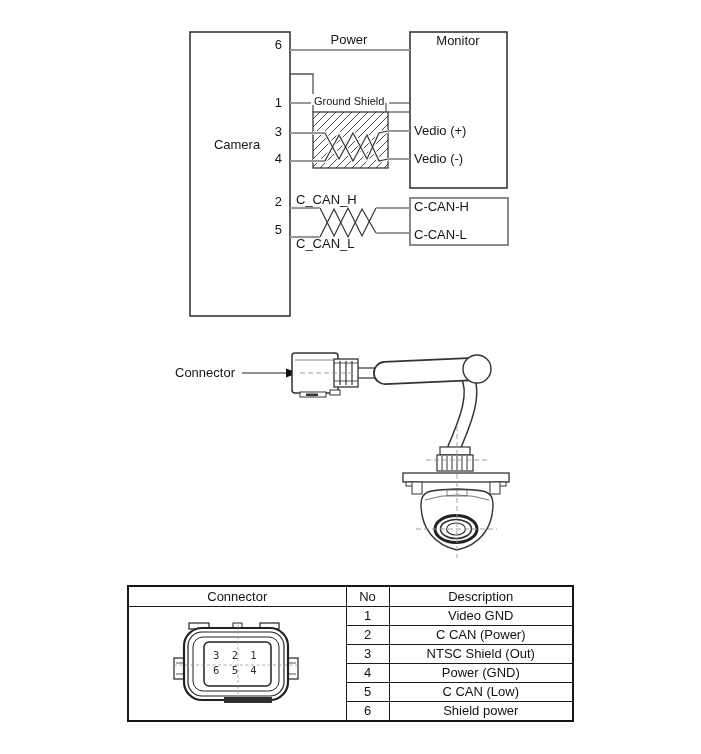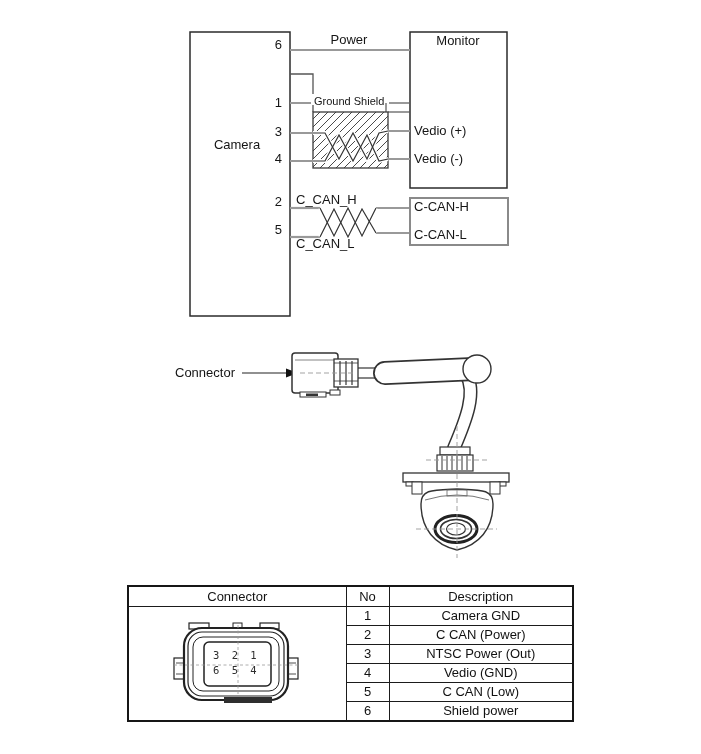--- a/index.html
+++ b/index.html
@@ -203,33 +203,33 @@
               <g stroke="#999" stroke-width="0.8" stroke-dasharray="3,2.5">
                 <line x1="2" y1="44" x2="128" y2="44"></line>
                 <line x1="66" y1="4" x2="66" y2="82"></line>
               </g>
               <rect x="52" y="76" width="48" height="6" fill="#2f2f2f"></rect>
               <text x="41" y="38" class="mono">3 2 1</text>
               <text x="41" y="53" class="mono">6 5 4</text>
             </svg>
           </td>
           <td>1</td>
-          <td>Camera GND</td>
+          <td>Video GND</td>
         </tr>
         <tr>
           <td>2</td>
           <td>C CAN (Power)</td>
         </tr>
         <tr>
           <td>3</td>
-          <td>NTSC Power (Out)</td>
+          <td>NTSC Shield (Out)</td>
         </tr>
         <tr>
           <td>4</td>
-          <td>Vedio (GND)</td>
+          <td>Power (GND)</td>
         </tr>
         <tr>
           <td>5</td>
           <td>C CAN (Low)</td>
         </tr>
         <tr>
           <td>6</td>
           <td>Shield power</td>
         </tr>
       </tbody>

